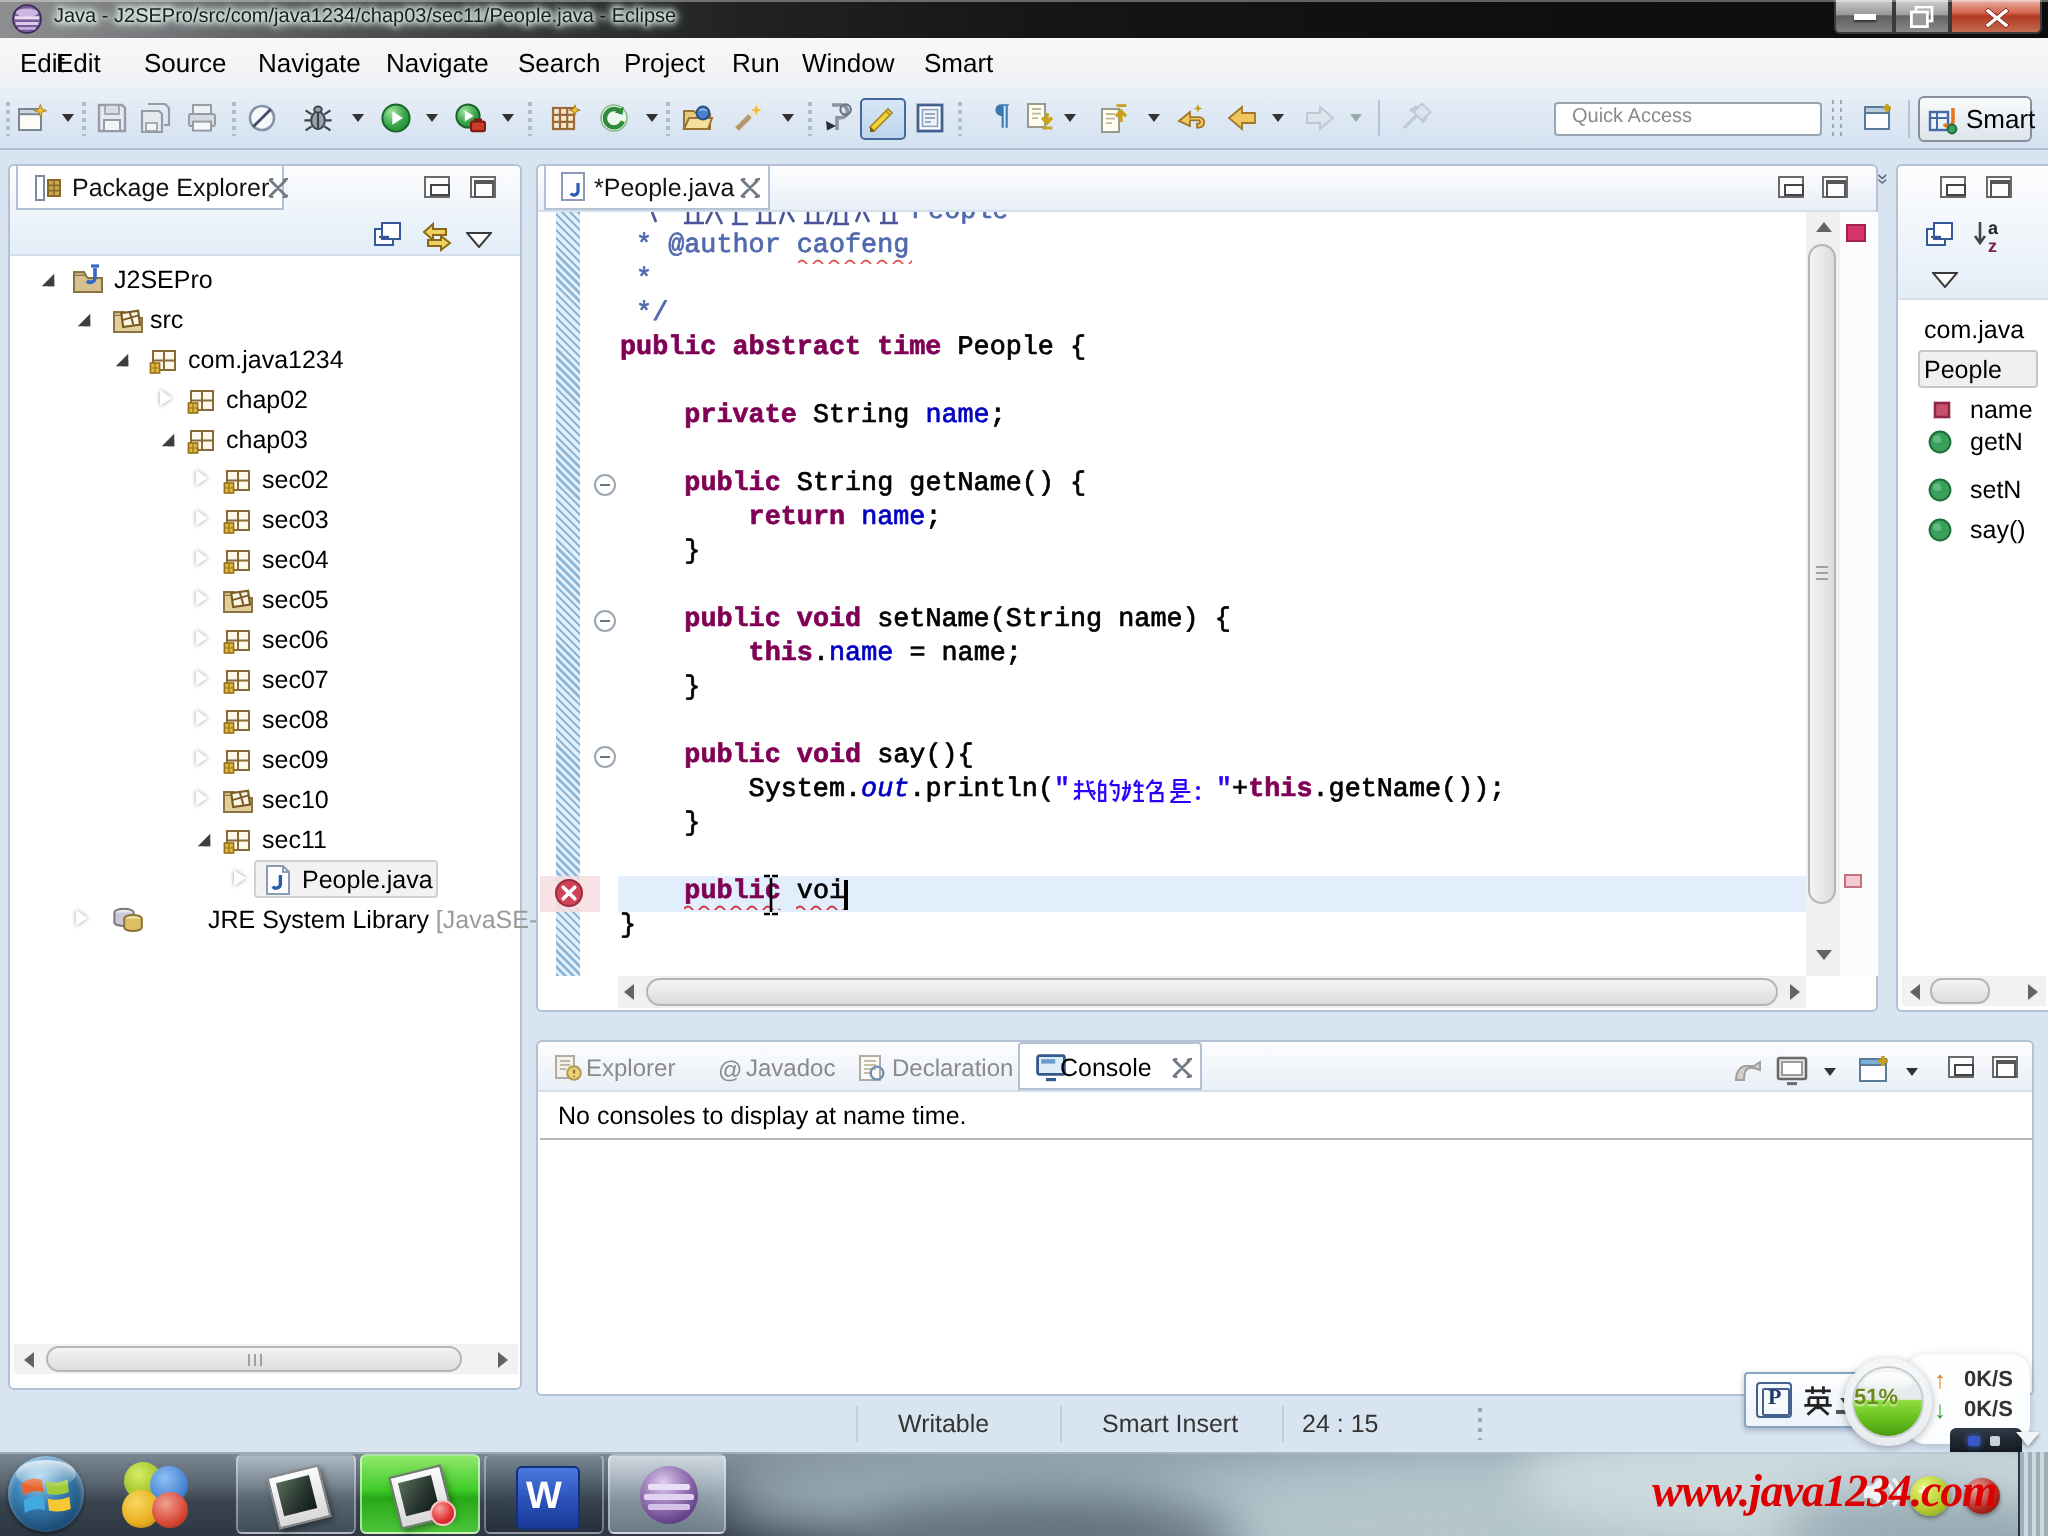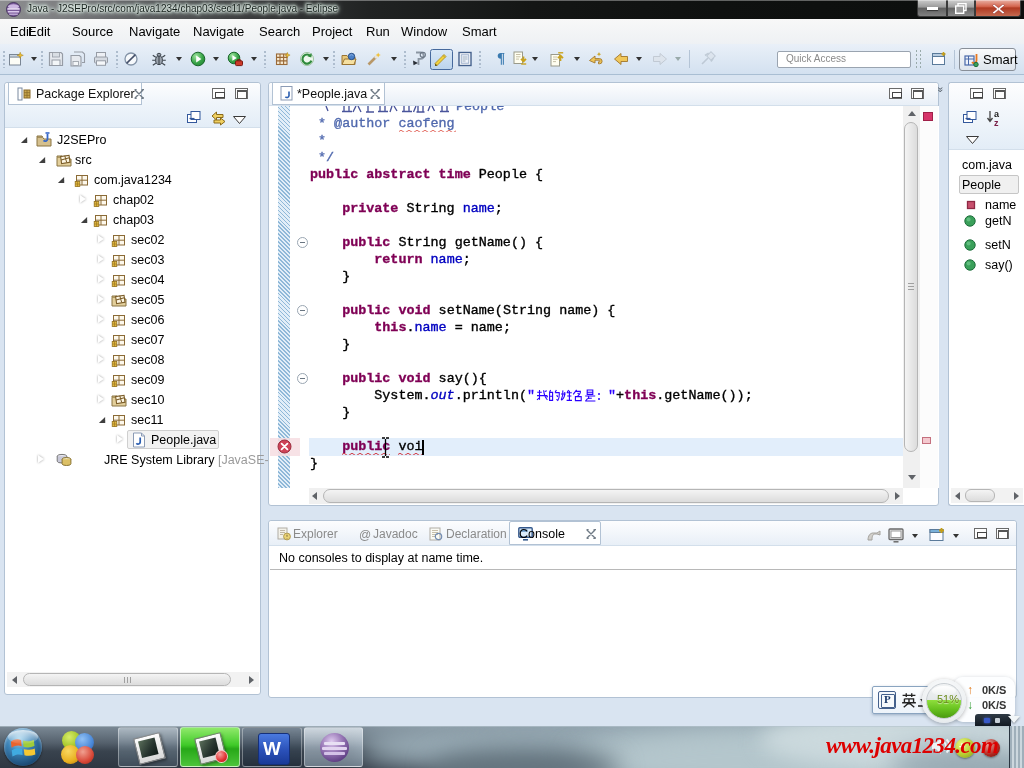--- a/index.html
+++ b/index.html
@@ -680,21 +680,21 @@
     <circle cx="9.5" cy="9.5" r="3.2" fill="none" stroke="#4a6a9a" stroke-width="1.2"></circle>
   </svg>
   <span class="ctab" style="left:177px;">Declaration</span>
 
   <div class="vtab" style="left:240px;width:92px;height:24px;border-top:1px solid #b2c2d4;border-radius:2px 2px 0 0;top:0;">
     <svg style="position:absolute;left:8px;top:5px" width="15" height="14" viewBox="0 0 15 14">
       <rect x="0.8" y="0.8" width="13.4" height="9.4" rx="1" fill="#dcebf8" stroke="#35598c" stroke-width="1.4"></rect>
       <rect x="2.6" y="2.6" width="7" height="2.2" fill="#6a9ac8"></rect>
       <path d="M5 12.8 h5" stroke="#35598c" stroke-width="1.6"></path>
     </svg>
-    <span style="position:absolute;left:9px;top:5px;font-size:12.5px;color:#000;">Console</span>
+    <span style="position:absolute;left:20px;top:5px;font-size:12.5px;color:#000;">Console</span>
     <svg style="position:absolute;left:76px;top:7px;width:10px;height:10px">
           <use href="#i-x"></use>
         </svg>
   </div>
 
   <svg style="position:absolute;left:597px;top:8px" width="16" height="14" viewBox="0 0 16 14" opacity="0.75">
     <path d="M2 11 c0-4 2-7 5-7 h4 l3 -2 v4 l-3 -1 h-2 c-2 0-3 2-3 6 Z" fill="#c8c4bc" stroke="#8a867e"></path>
   </svg>
   <svg style="position:absolute;left:619px;top:7px" width="16" height="15" viewBox="0 0 16 15">
     <rect x="1" y="1" width="14" height="10.5" rx="1" fill="#e8e8e8" stroke="#6a6a6a" stroke-width="1.3"></rect>
@@ -712,39 +712,48 @@
         <div style="position:absolute;left:1.5px;top:3px;width:8px;height:4px;border:1.3px solid #444;"></div>
       </div>
   <div class="minmax" style="left:727px;top:7px;">
         <div style="position:absolute;left:1px;top:1px;width:8px;height:6px;border:1px solid #555;border-top-width:2px;"></div>
       </div>
 
   <div style="position:absolute;left:10px;top:30px;font-size:12.5px;color:#000;">No consoles to display at name time.</div>
   <div style="position:absolute;left:1px;top:48px;width:746px;height:1px;background:#b8b8b8;"></div>
 </div>
 
+<div id="statusbar" class="abs" style="left:0;top:699px;width:1024px;height:26px;">
+  <span class="sbtext" style="left:449px;top:6px;">Writable</span>
+  <span class="sbtext" style="left:551px;top:6px;">Smart Insert</span>
+  <span class="sbtext" style="left:651px;top:6px;">24 : 15</span>
+  <div style="position:absolute;left:428px;top:4px;width:1px;height:18px;background:#c2cedc;"></div>
+  <div style="position:absolute;left:530px;top:4px;width:1px;height:18px;background:#c2cedc;"></div>
+  <div style="position:absolute;left:641px;top:4px;width:1px;height:18px;background:#c2cedc;"></div>
+  <div style="position:absolute;left:739px;top:5px;width:2px;height:16px;background:repeating-linear-gradient(#9aa8b8 0 2px,transparent 2px 5px);"></div>
+</div>
 
 <div class="abs" style="left:938px;top:84px;color:#56606a;font-size:10px;transform:rotate(90deg);">»</div>
 
 <div class="abs" style="left:872px;top:686px;width:58px;height:28px;background:linear-gradient(#fdfeff,#edf3fa);border:1px solid #8aa4c0;border-radius:2px;box-shadow:0 1px 3px rgba(40,70,110,0.35);box-sizing:border-box;">
   <div style="position:absolute;left:5px;top:4px;width:18px;height:18px;border:1px solid #44608c;border-radius:2px;background:#f6f9fc;box-sizing:border-box;">
     <div style="position:absolute;left:2px;top:2px;width:12px;height:12px;border:1px solid #44608c;border-radius:1px;"></div>
     <span style="position:absolute;left:5px;top:1px;font-size:11px;font-weight:bold;color:#1c3a6a;font-family:'Liberation Serif',serif;">P</span>
   </div>
   <svg style="position:absolute;left:28px;top:5px;width:16px;height:16px">
         <use href="#g-ying"></use>
       </svg>
   <div style="position:absolute;left:47px;top:12px;width:0;height:0;border-left:3.5px solid transparent;border-right:3.5px solid transparent;border-top:4px solid #444;"></div>
   <div style="position:absolute;left:45px;top:18px;width:9px;height:1.5px;background:#555;"></div>
 </div>
 <div class="abs" style="left:953px;top:677px;width:62px;height:45px;background:rgba(253,254,255,0.96);border-radius:10px;box-shadow:0 1px 4px rgba(80,100,120,0.35);"></div>
 <div class="abs" style="left:922px;top:679px;width:44px;height:44px;border-radius:50%;background:radial-gradient(circle at 50% 35%,#ffffff,#eef1f3 60%,#dde2e6 100%);box-shadow:0 1px 4px rgba(0,0,0,0.3);"></div>
 <div class="abs" style="left:926px;top:683px;width:36px;height:36px;border-radius:50%;background:linear-gradient(#f2f4f5 0%,#e4e8ea 46%,#8ede3c 48%,#66c01e 75%,#4a9a10 100%);border:1px solid #c8cdd2;box-sizing:border-box;overflow:hidden;">
   <div style="position:absolute;left:5px;top:2px;width:24px;height:10px;border-radius:50%;background:linear-gradient(rgba(255,255,255,0.95),rgba(255,255,255,0.1));"></div>
-  <span style="position:absolute;left:10px;top:9px;font-size:11px;font-weight:normal;color:#6a8a1a;text-shadow:0 1px 1px rgba(255,255,255,0.6);">51%</span>
+  <span style="position:absolute;left:0;top:9px;font-size:11px;font-weight:bold;color:#6a8a1a;text-shadow:0 1px 1px rgba(255,255,255,0.6);">51%</span>
 </div>
 <div class="abs" style="left:962px;top:682px;width:52px;height:34px;">
   <span style="position:absolute;left:5px;top:1px;font-size:12px;font-weight:bold;color:#e07818;">↑</span>
   <span style="position:absolute;left:5px;top:16px;font-size:12px;font-weight:bold;color:#2d9a30;">↓</span>
   <span style="position:absolute;left:20px;top:2px;font-size:11px;font-weight:bold;color:#333;">0K/S</span>
   <span style="position:absolute;left:20px;top:17px;font-size:11px;font-weight:bold;color:#333;">0K/S</span>
 </div>
 
 <div class="abs" style="left:975px;top:714px;width:36px;height:13px;background:linear-gradient(#2e3a46,#10161e);border-radius:3px 3px 0 0;">
   <div style="position:absolute;left:9px;top:4px;width:6px;height:5px;background:#3858c8;border-radius:1px;box-shadow:0 0 3px #4868d8;"></div>

